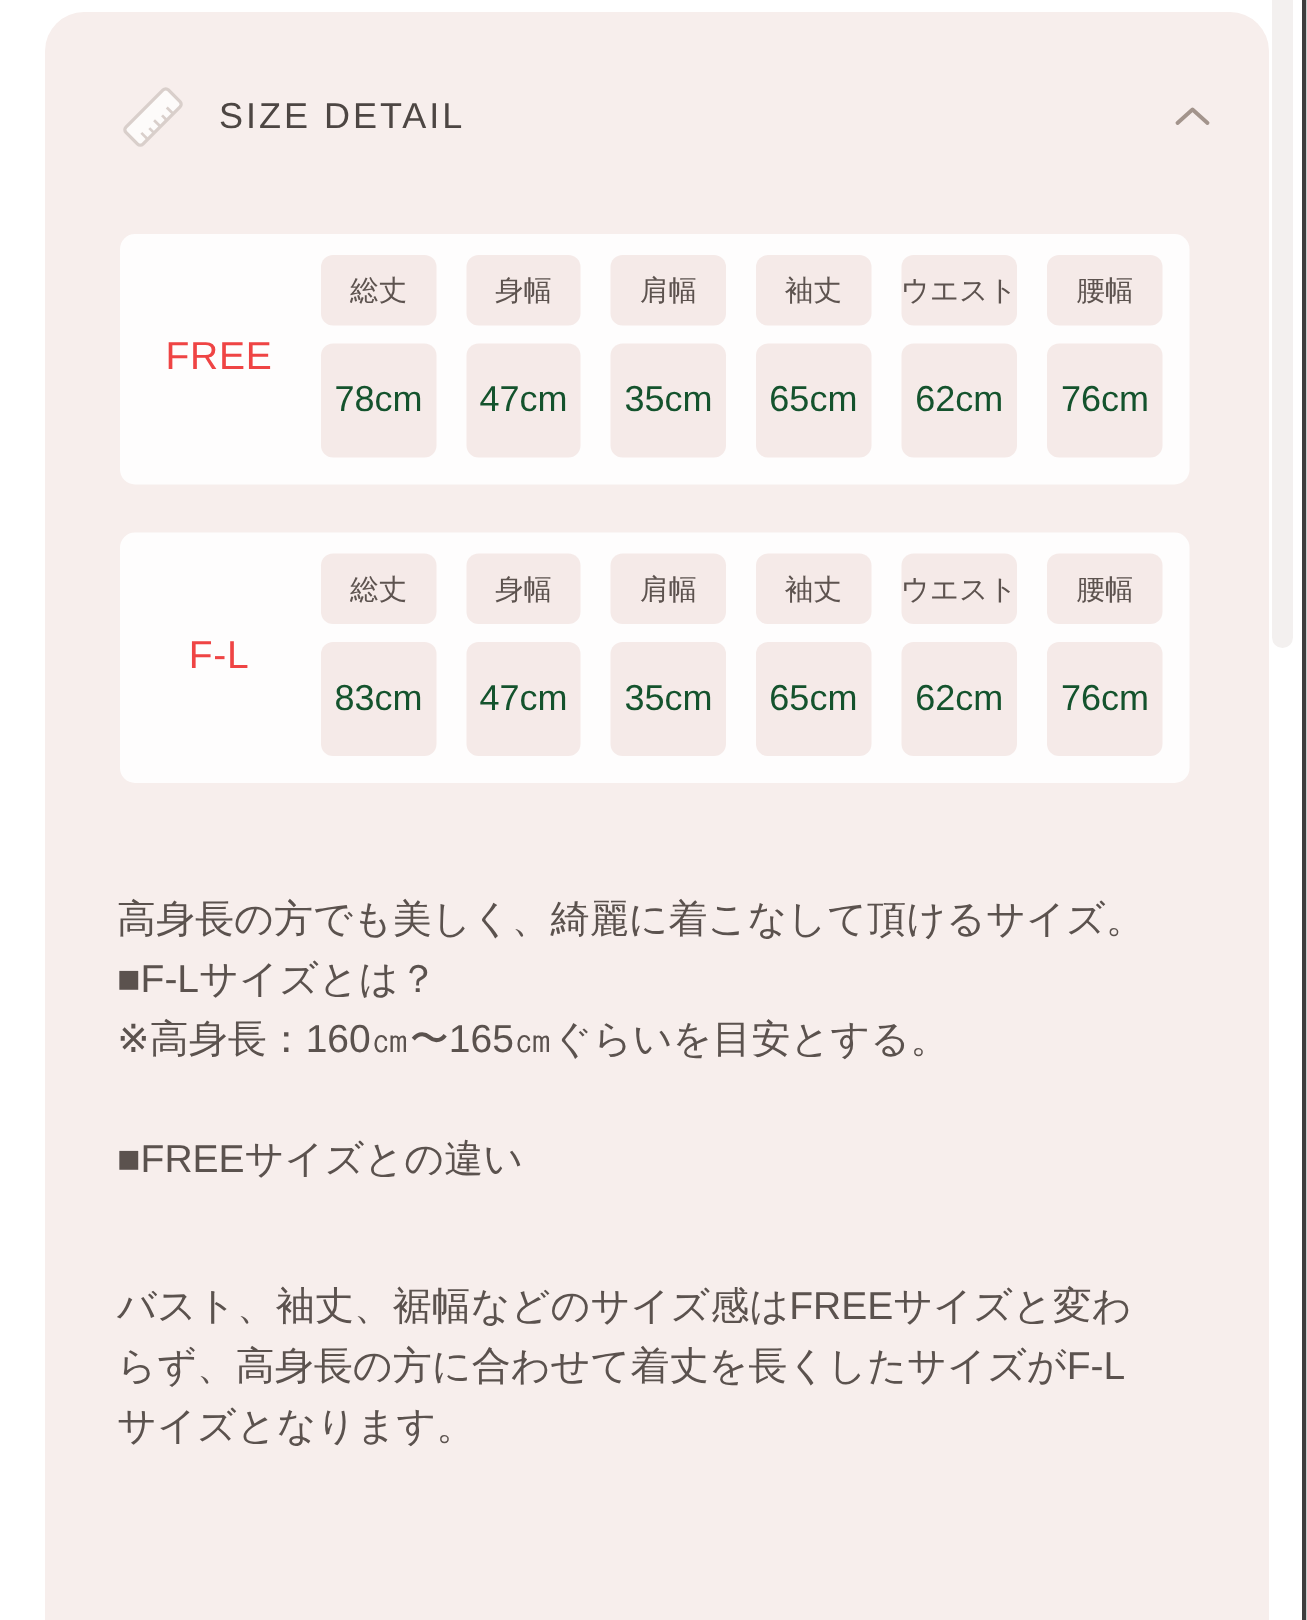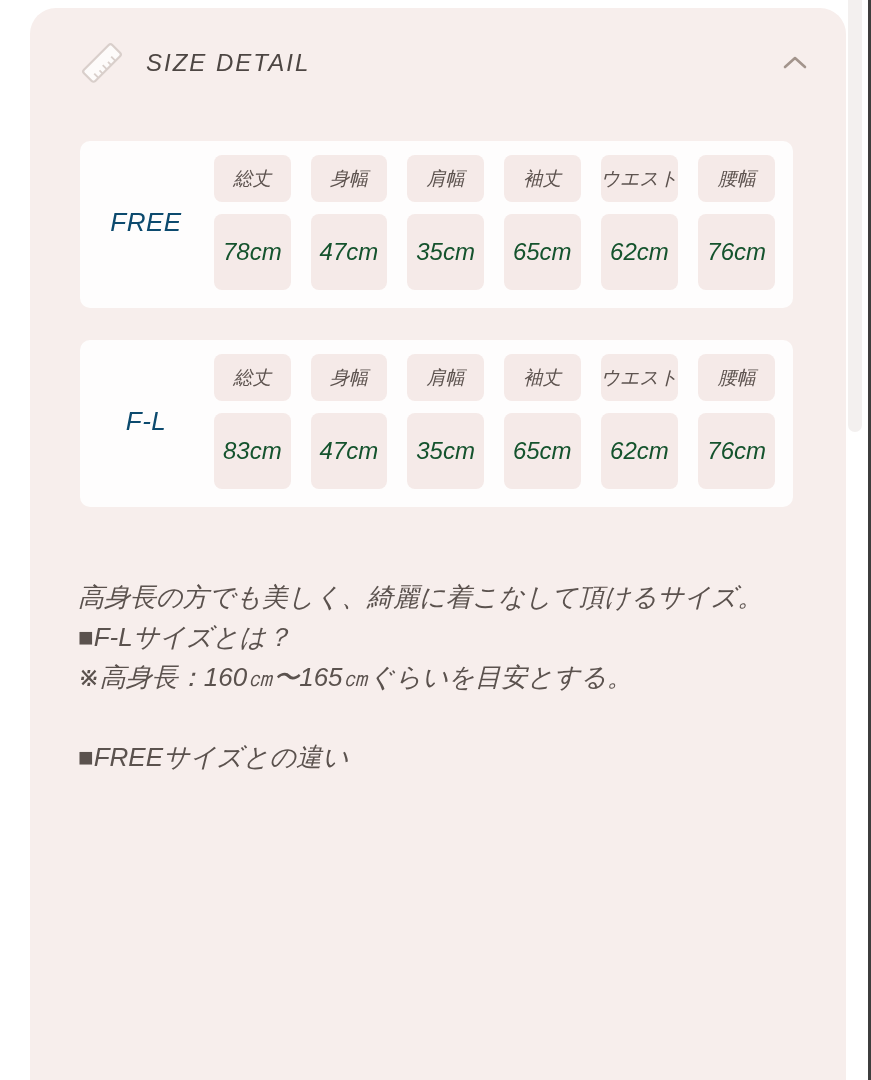--- a/index.html
+++ b/index.html
@@ -1,36 +1,36 @@
 <!DOCTYPE html>
 <html><head>
 <meta charset="utf-8">
 <style>
   * { margin:0; padding:0; box-sizing:border-box; }
   html,body { width:871px; height:1080px; background:#ffffff; overflow:hidden;
               font-family:"Liberation Sans","DejaVu Sans",sans-serif; }
   .stage { position:relative; width:871px; height:1080px; background:#ffffff; }
 
   .panel { position:absolute; left:30px; top:8px; width:816px; height:1072px;
-           background:#f7eeec; border-radius:26px 26px 0 0; padding-top:29px;font-style:italic; }
+           background:#f7eeec; border-radius:26px 26px 0 0; padding-top:44px; }
 
   .header-row { display:flex; align-items:center; height:52px; padding:0 38px 0 48px; cursor:pointer; }
   .ruler-wrap { width:48px; height:48px; flex:0 0 auto; }
   .section-title { font-size:24px; letter-spacing:2px; color:#4d4643; margin-left:20px;
                    font-weight:400; }
   .chevron-wrap { margin-left:auto; width:26px; height:18px; }
 
   .size-card { background:#fefdfd; border-radius:10px; margin:0 23px 0 50px; width:713px;
                padding:14px 18px 18px 18px;
                display:grid; grid-template-columns:96px repeat(6,1fr);
                grid-template-rows:47px 76px; column-gap:20px; row-gap:12px; }
   .size-card.first { margin-top:52px; }
   .size-card.second { margin-top:32px; }
   .size-label { grid-row:1 / span 2; display:flex; align-items:center; justify-content:center;
-                font-size:26px; color:#0c4a6e; letter-spacing:0.5px; }
+                font-size:26px; color:#ef4444; letter-spacing:0.5px; }
   .head-cell { background:#f5eae8; border-radius:8px; display:flex; align-items:center;
                justify-content:center; font-size:19px; color:#5d534f; white-space:nowrap;
                grid-row:1;text-align:right; }
   .val-cell  { background:#f5eae8; border-radius:8px; display:flex; align-items:center;
                justify-content:center; font-size:24px; color:#14532d; white-space:nowrap;
                grid-row:2; }
 
   .textblock { padding-left:48px; padding-right:30px; color:#5b524e; font-size:26px;
                line-height:40px; }
   .tb-1 { margin-top:70px; }
@@ -105,20 +105,21 @@
     <div class="textblock tb-1">
       <div>高身長の方でも美しく、綺麗に着こなして頂けるサイズ。</div>
       <div>■F-Lサイズとは？</div>
       <div>※高身長：160㎝〜165㎝ぐらいを目安とする。</div>
     </div>
 
     <div class="textblock tb-2">
       <div>■FREEサイズとの違い</div>
     </div>
 
+    <div class="textblock tb-3">バスト、袖丈、裾幅などのサイズ感はFREEサイズと変わらず、高身長の方に合わせて着丈を長くしたサイズがF-Lサイズとなります。</div>
 
     <div class="textblock tb-4">
       
     </div>
 
   </div>
 
   <div class="scrollbar-thumb"></div>
   <div class="edge-line"></div>
 </div>

